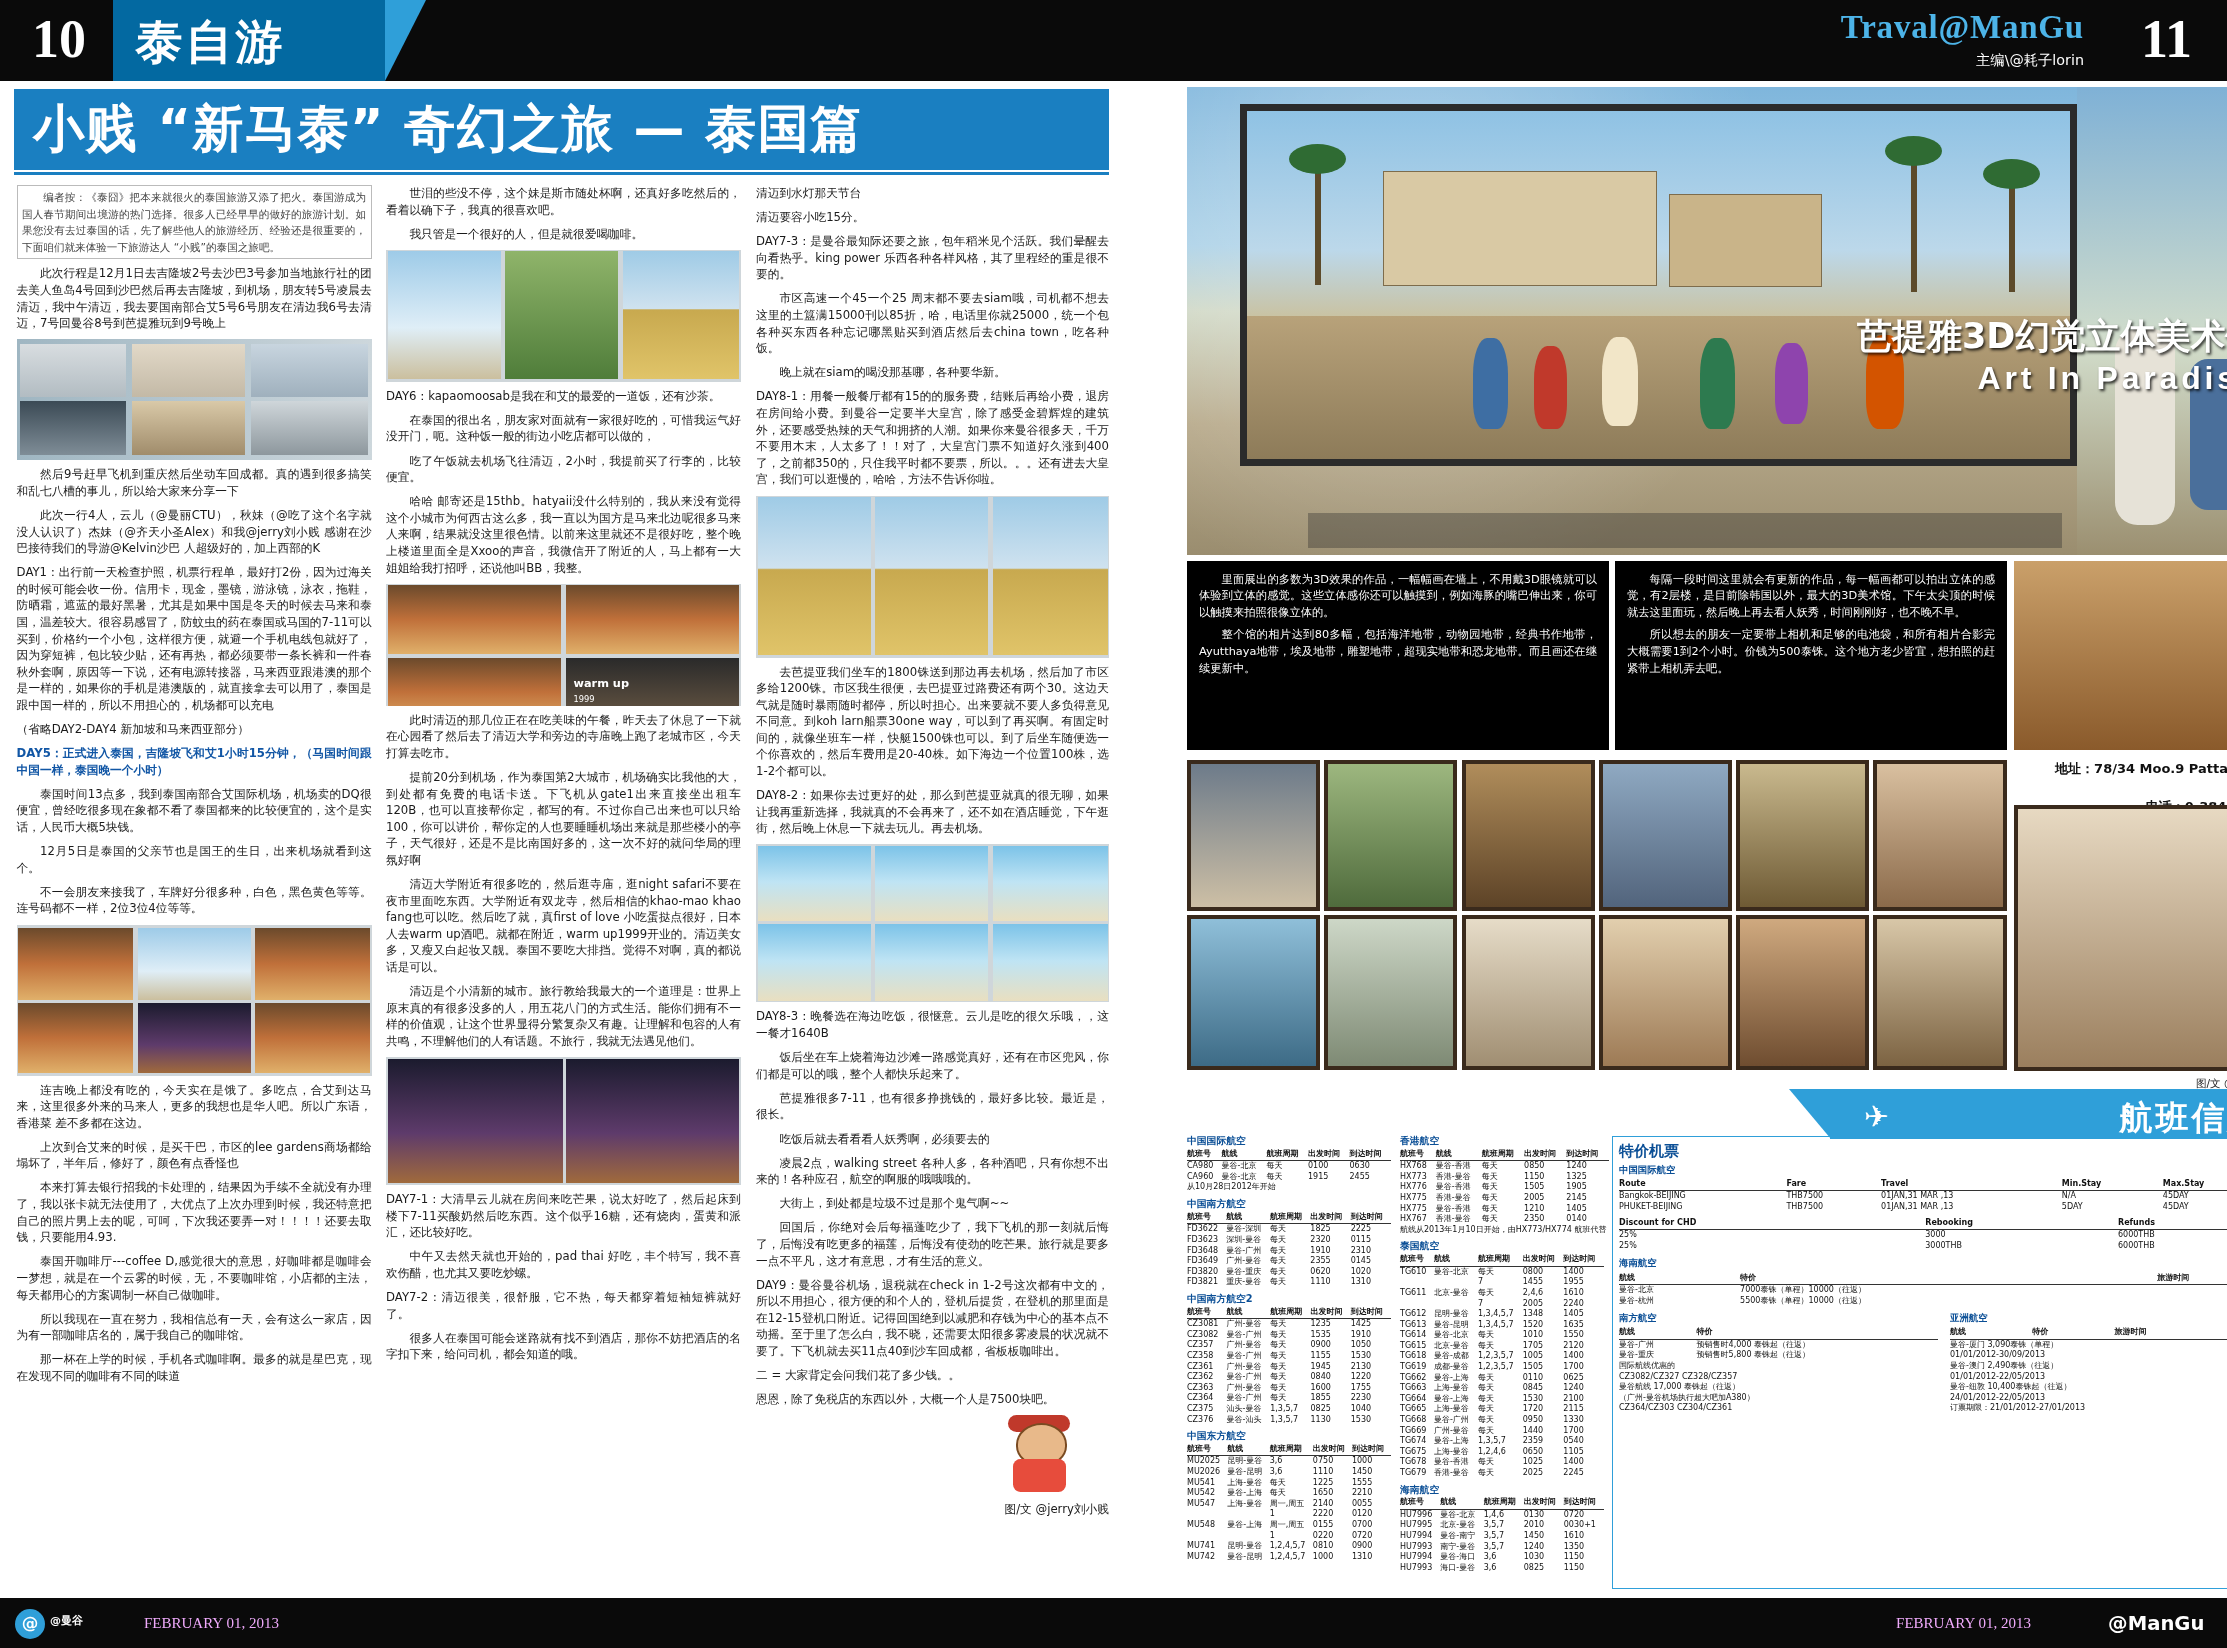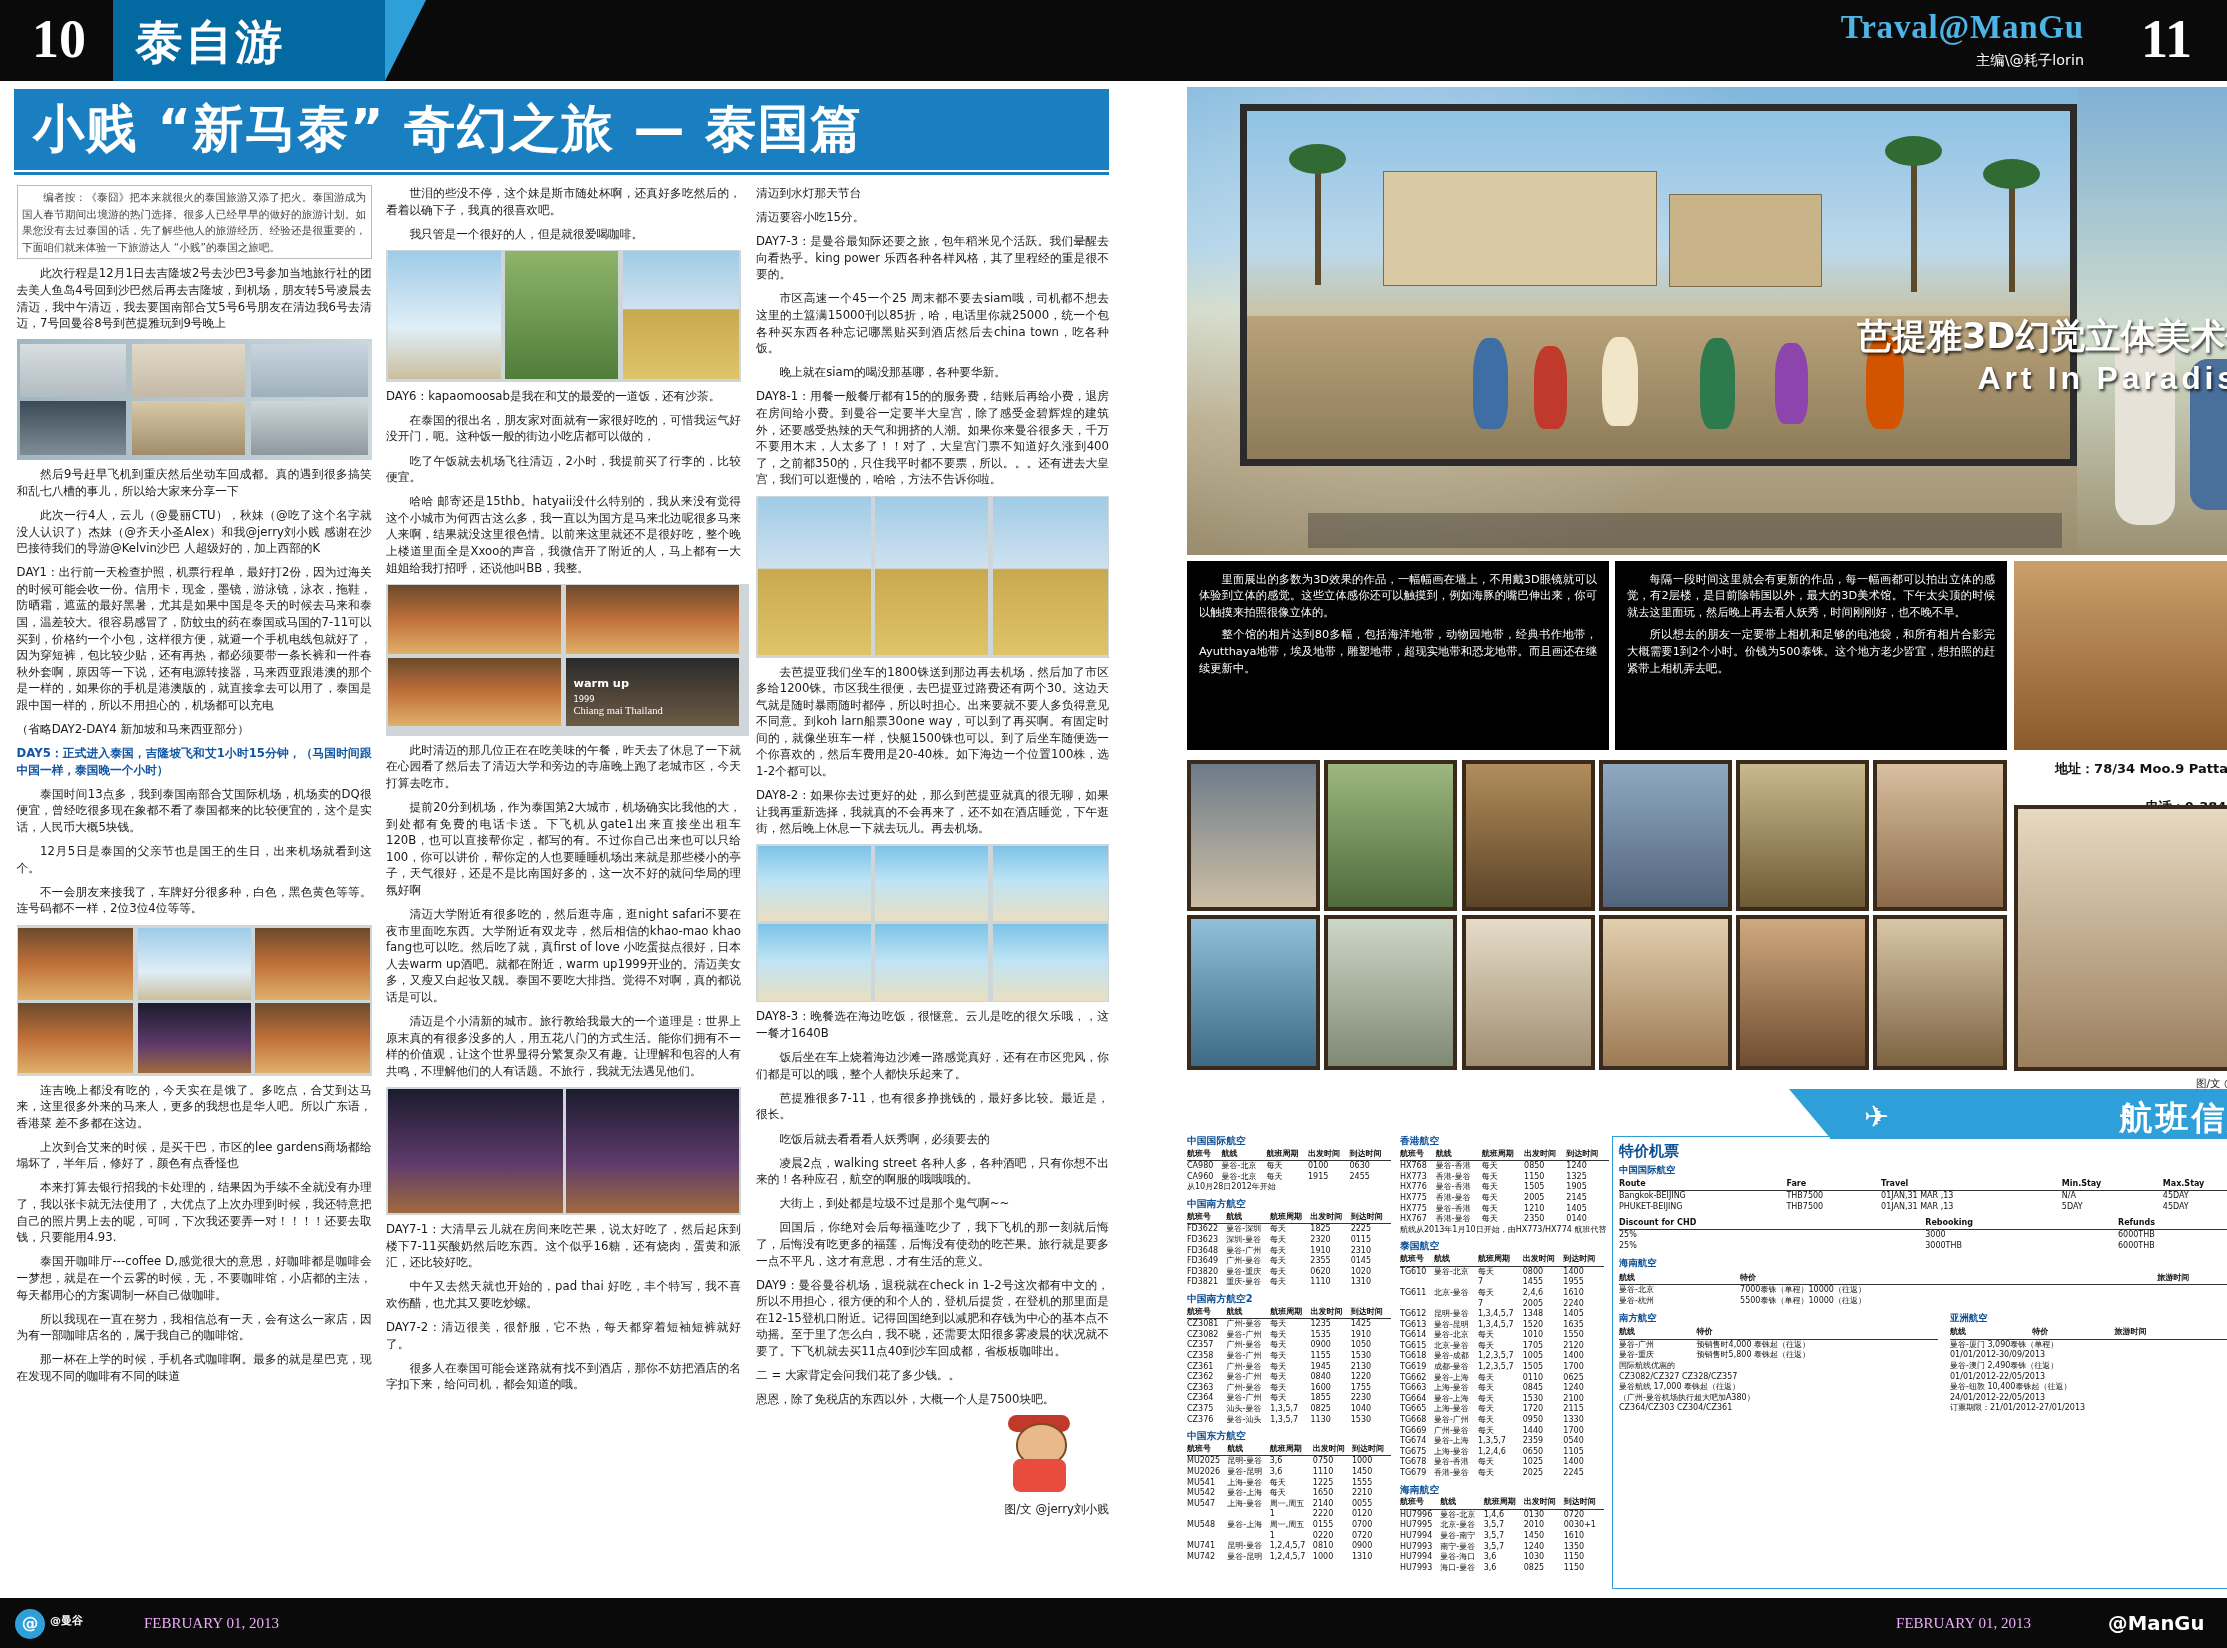--- a/index.html
+++ b/index.html
@@ -152,21 +152,21 @@
       <p>我只管是一个很好的人，但是就很爱喝咖啡。</p>
       <div class="ph" style="position:relative;left:0;top:0;width:355px;height:132px;margin:3px 0 6px 0;">
         <div class="thumb t-sky" style="left:1.5px;top:1.5px;width:113px;height:128px;"></div>
         <div class="thumb t-green" style="left:119px;top:1.5px;width:113px;height:128px;"></div>
         <div class="thumb t-temple" style="left:237px;top:1.5px;width:116px;height:128px;"></div>
       </div>
       <p class="noind">DAY6：kapaomoosab是我在和艾的最爱的一道饭，还有沙茶。</p>
       <p>在泰国的很出名，朋友家对面就有一家很好吃的，可惜我运气好没开门，呃。这种饭一般的街边小吃店都可以做的，</p>
       <p>吃了午饭就去机场飞往清迈，2小时，我提前买了行李的，比较便宜。</p>
       <p>哈哈 邮寄还是15thb。hatyaii没什么特别的，我从来没有觉得这个小城市为何西古这么多，我一直以为国方是马来北边呢很多马来人来啊，结果就没这里很色情。以前来这里就还不是很好吃，整个晚上楼道里面全是Xxoo的声音，我微信开了附近的人，马上都有一大姐姐给我打招呼，还说他叫BB，我整。</p>
-      <div class="ph" style="position:relative;left:0;top:0;width:355px;height:152px;margin:3px 0 6px 0;padding-left:8px;">
+      <div class="ph" style="position:relative;left:0;top:0;width:355px;height:122px;margin:3px 0 6px 0;">
         <div class="thumb t-food" style="left:1.5px;top:1.5px;width:173px;height:69px;"></div>
         <div class="thumb t-food" style="left:180px;top:1.5px;width:173px;height:69px;"></div>
         <div class="thumb t-food" style="left:1.5px;top:74px;width:173px;height:68px;"></div>
         <div class="thumb t-art" style="left:180px;top:74px;width:173px;height:68px;">
           <div style="position:absolute;left:7.5px;top:18px;color:#fff;font-size:11.3px;font-weight:bold;">warm up</div>
           <div style="position:absolute;left:7.5px;top:33px;color:#fff;font-size:8.3px;">1999</div>
           <div style="position:absolute;left:7.5px;top:45px;color:#fff;font-size:10.6px;font-family:'Liberation Serif',serif;">Chiang mai Thailand</div>
         </div>
       </div>
       <p>此时清迈的那几位正在在吃美味的午餐，昨天去了休息了一下就在心园看了然后去了清迈大学和旁边的寺庙晚上跑了老城市区，今天打算去吃市。</p>

